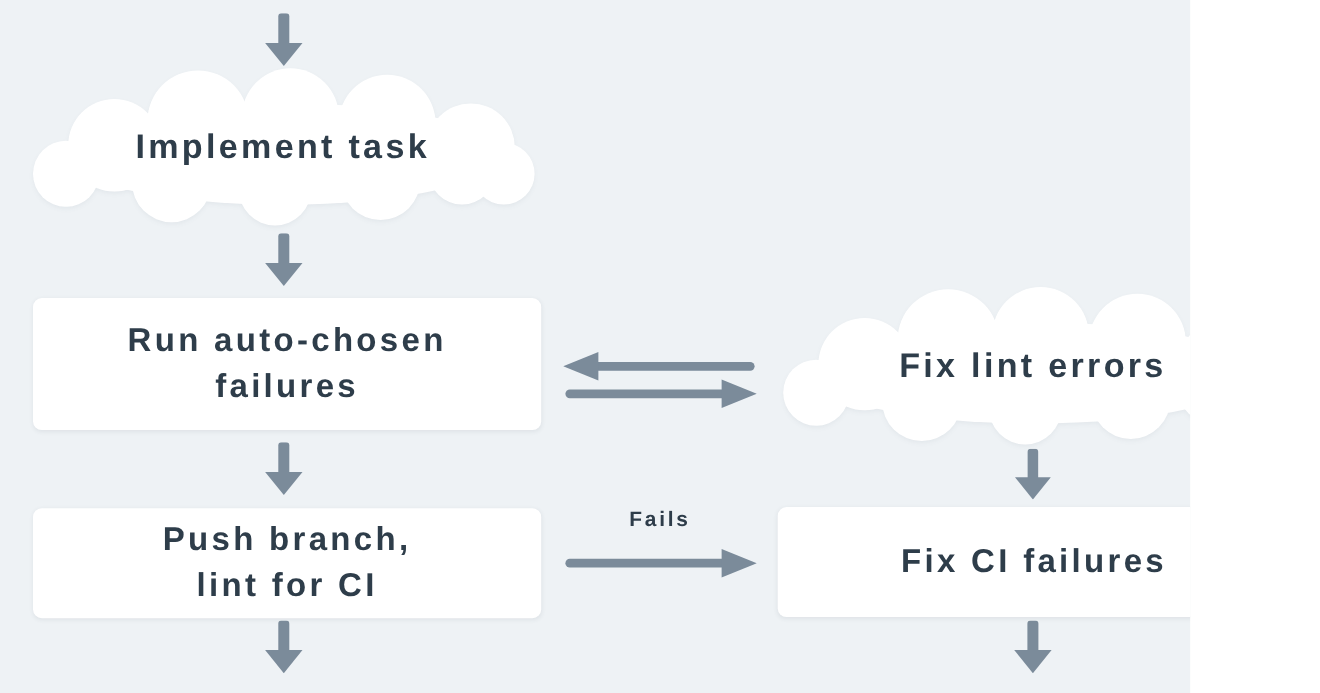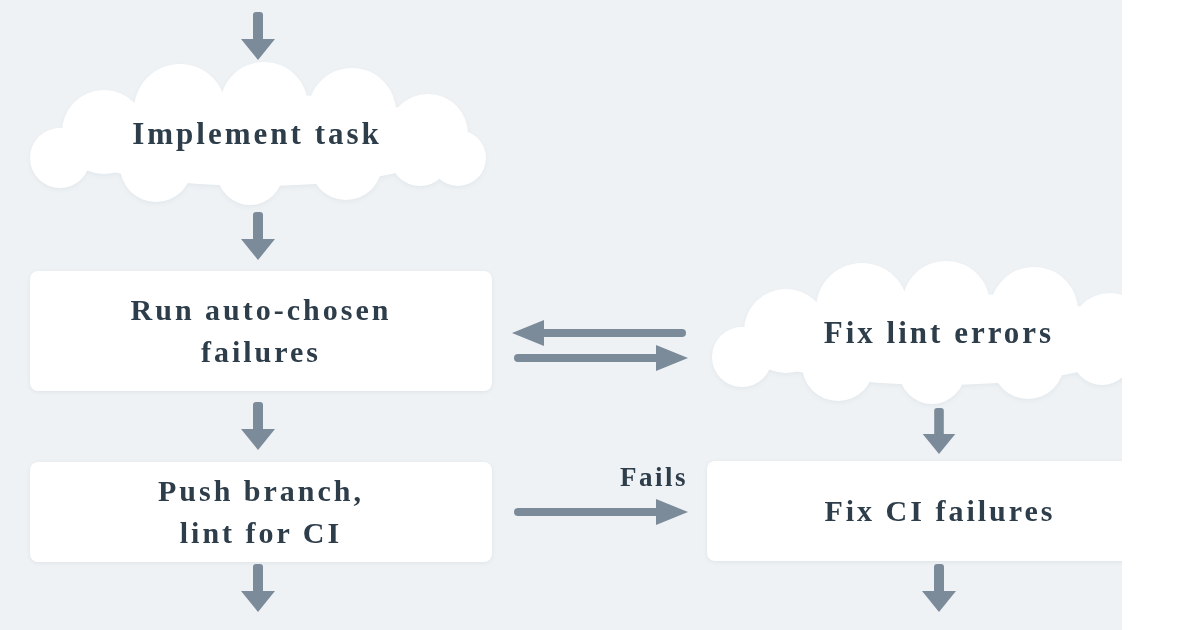--- a/index.html
+++ b/index.html
@@ -5,23 +5,22 @@
   html, body {
     margin: 0;
     padding: 0;
   }
   .canvas {
     position: relative;
     width: 1082px;
     height: 630px;
     overflow: hidden;
     background: var(--bg, #eef2f5);
-    font-family: Liberation Serif, serif;
+    font-family: Liberation Sans, sans-serif;
     color: var(--text, #2e3d4a);
-    padding-left: 40px;
   }
   .node {
     position: absolute;
     display: flex;
     align-items: center;
     justify-content: center;
     text-align: center;
     font-weight: bold;
     letter-spacing: 3px;
   }
@@ -54,23 +53,23 @@
     color: var(--arrow, #7b8b9a);
   }
   .edge svg {
     display: block;
     width: 100%;
     height: 100%;
   }
   .edge-label {
     position: absolute;
     font-weight: bold;
-    font-size: 27px;
+    font-size: 19px;
     letter-spacing: 2.5px;
-    text-align: right;
+    text-align: center;
     color: var(--text, #2e3d4a);
     z-index: 2;
   }
 </style>
 </head>
 <body>
 
 <div class="canvas">
 
   <div class="edge" style="left:240px; top:12px; width:36px; height:48px;">

